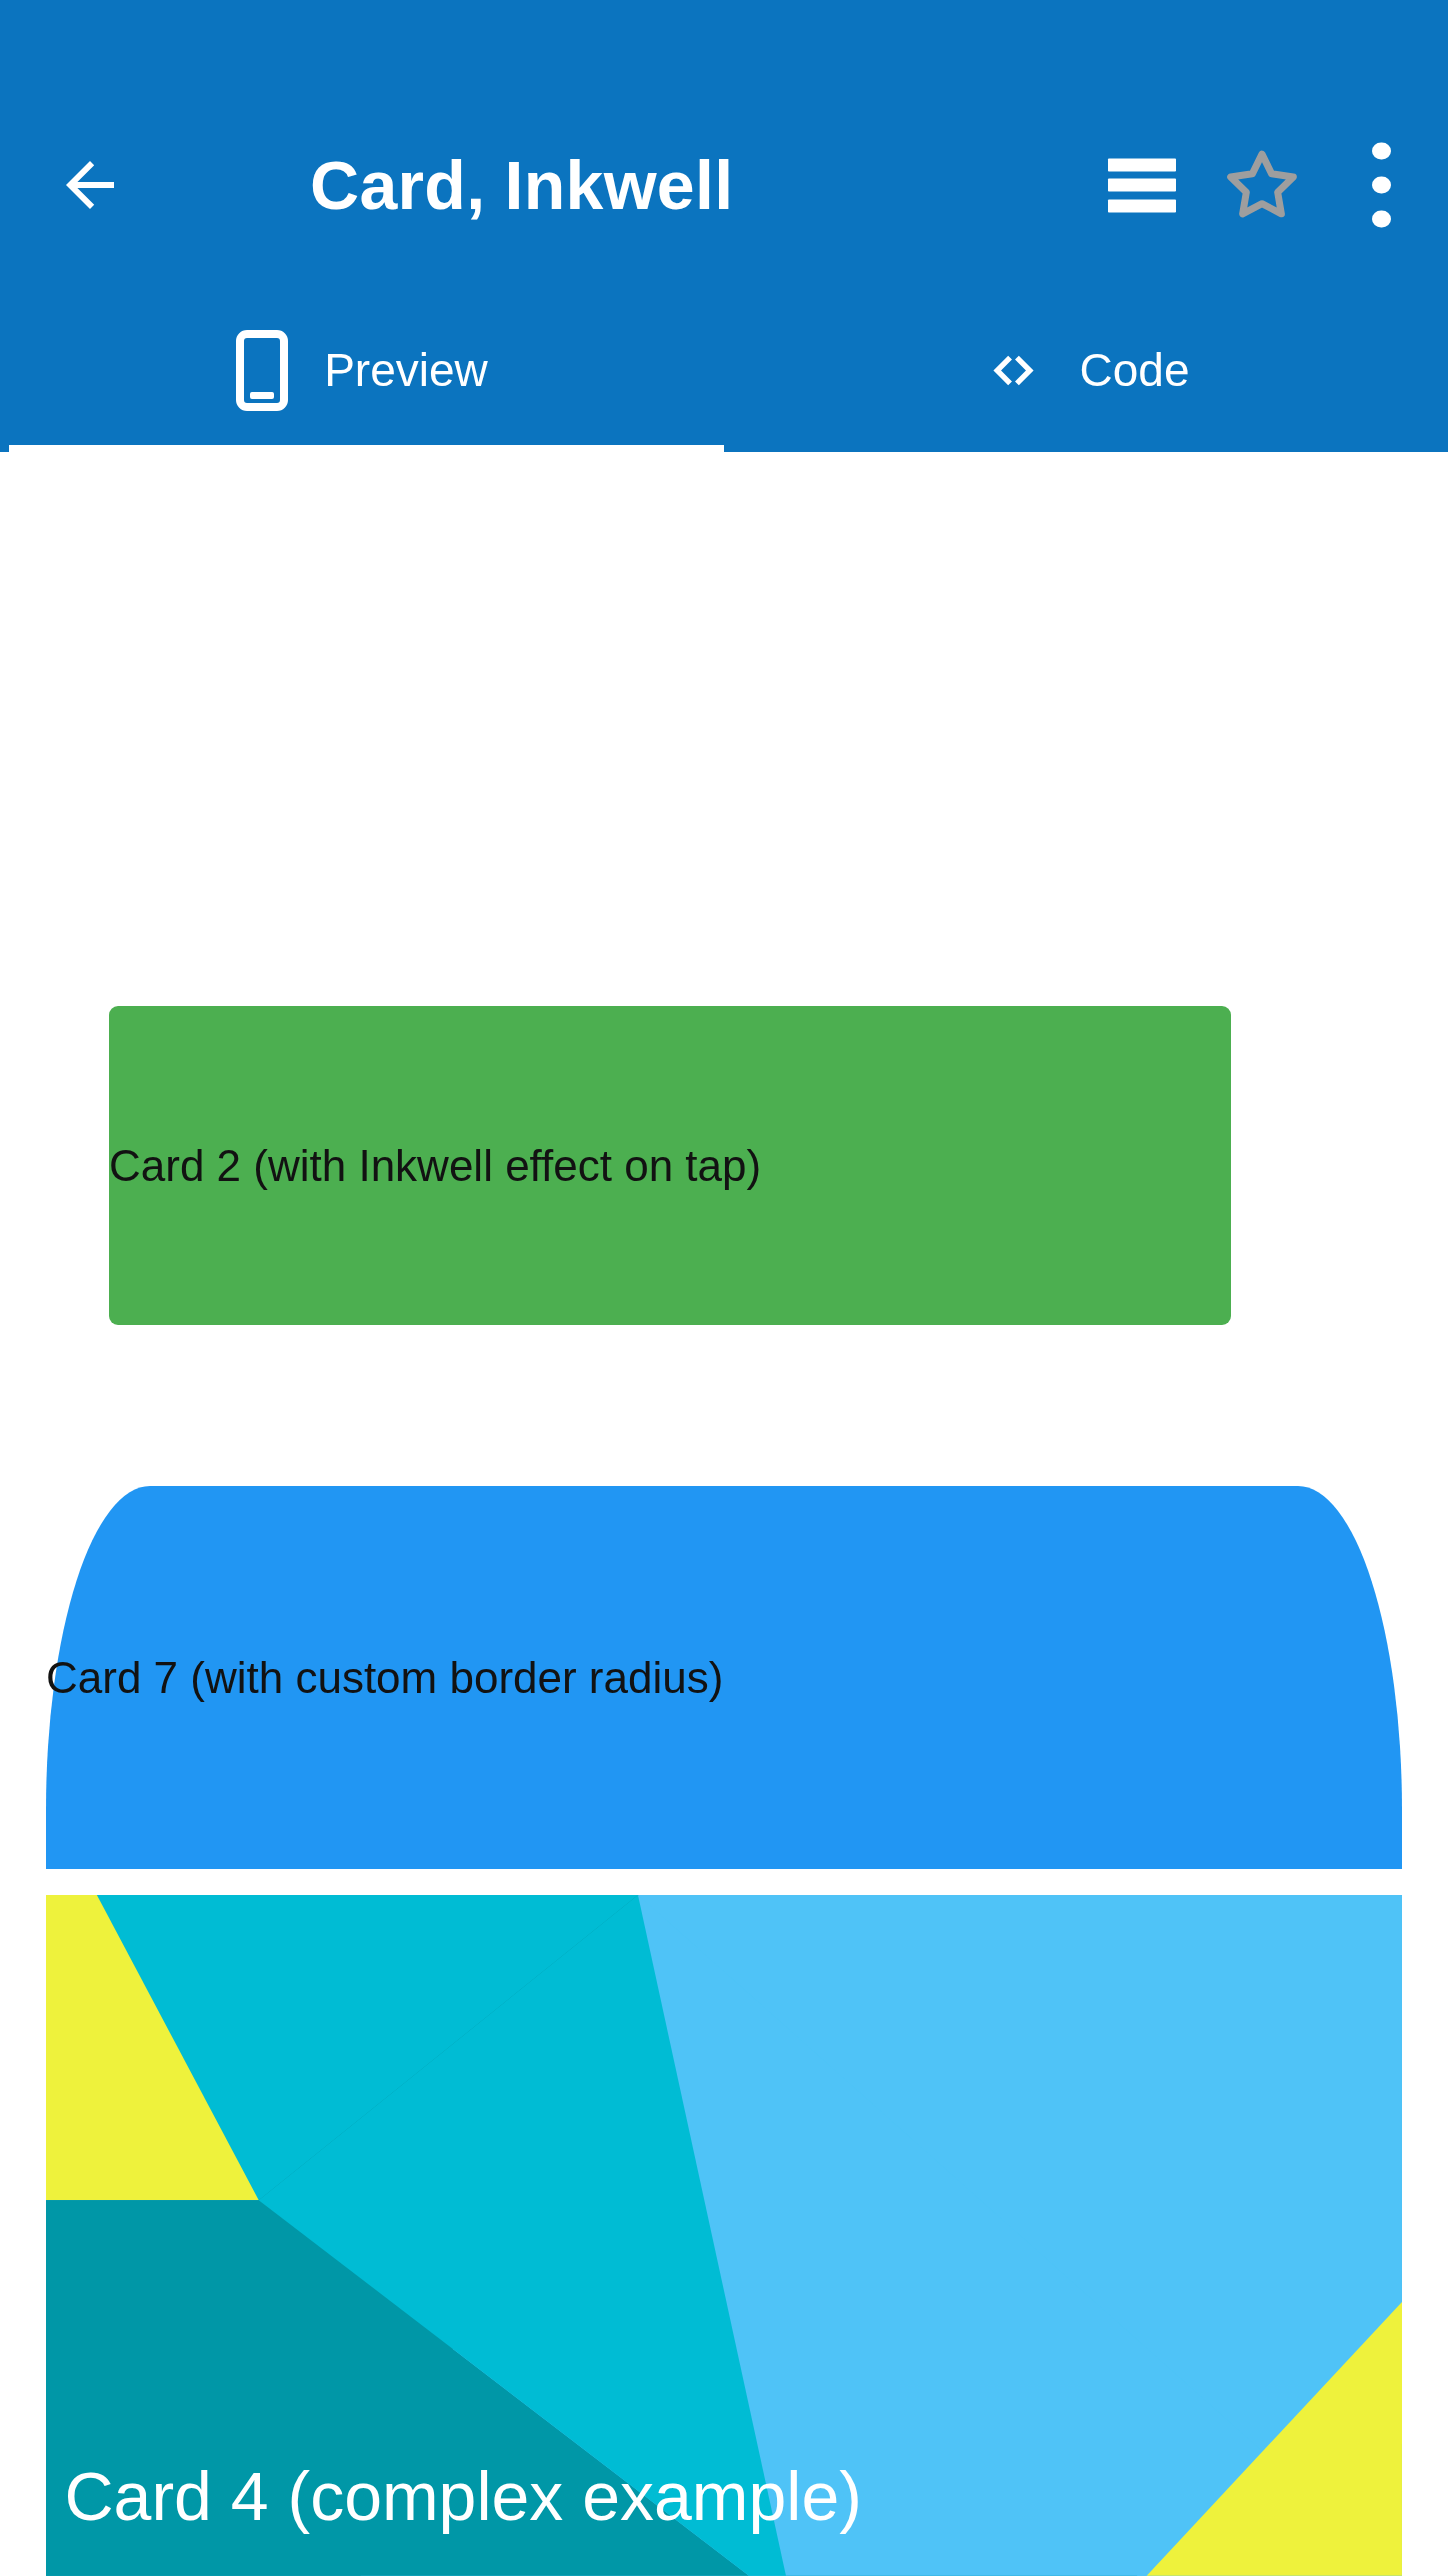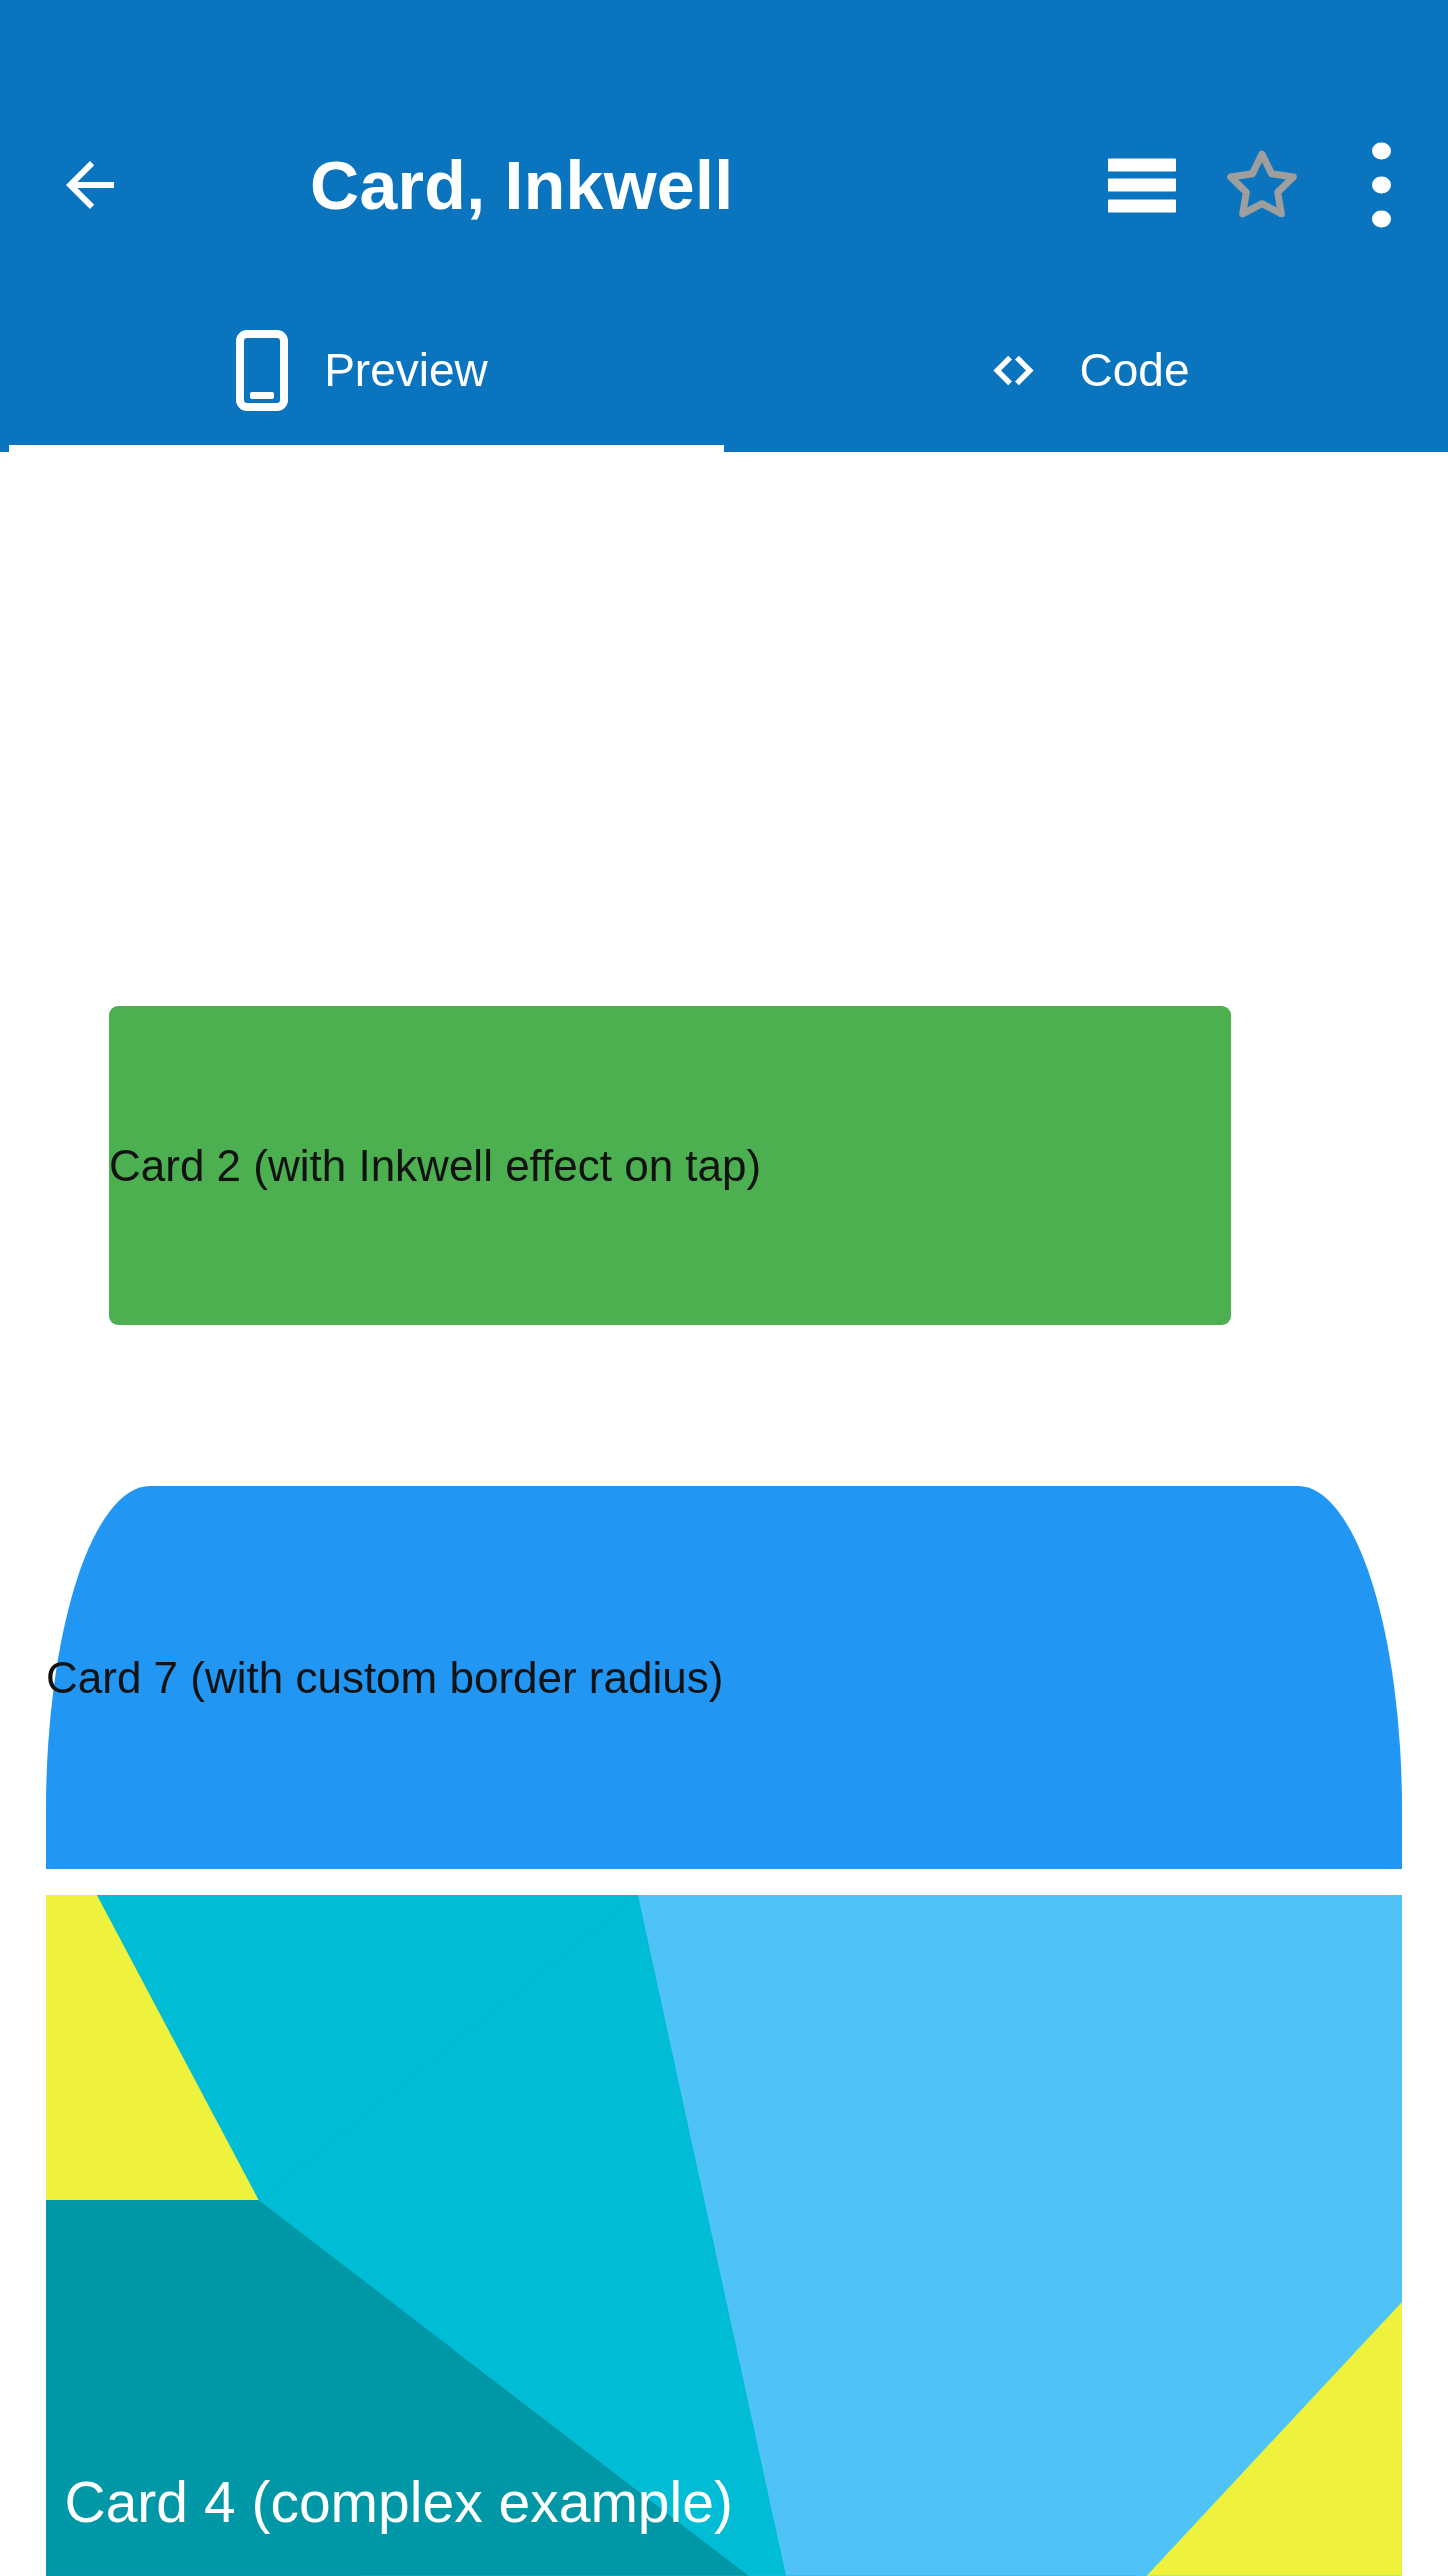--- a/index.html
+++ b/index.html
@@ -101,21 +101,21 @@
     font-size:44px; color:#121212; white-space:nowrap;
   }
 
   .card4{
     position:absolute; left:46px; top:1443px; width:1356px; height:681px;
     overflow:hidden; background:#4fc3f7;
   }
   .card4 .card4-art{ position:absolute; inset:0; }
   .card4 .card-text{
     position:absolute; left:18.5px; bottom:41px;
-    font-size:57px; color:#ffffff; white-space:nowrap;
+    font-size:68px; color:#ffffff; white-space:nowrap;
   }
 </style>
 </head>
 <body>
 
 <div class="appbar">
   <div class="appbar-inner">
 
     <div class="back-btn">
       <svg width="72" height="72" viewBox="0 0 24 24">

